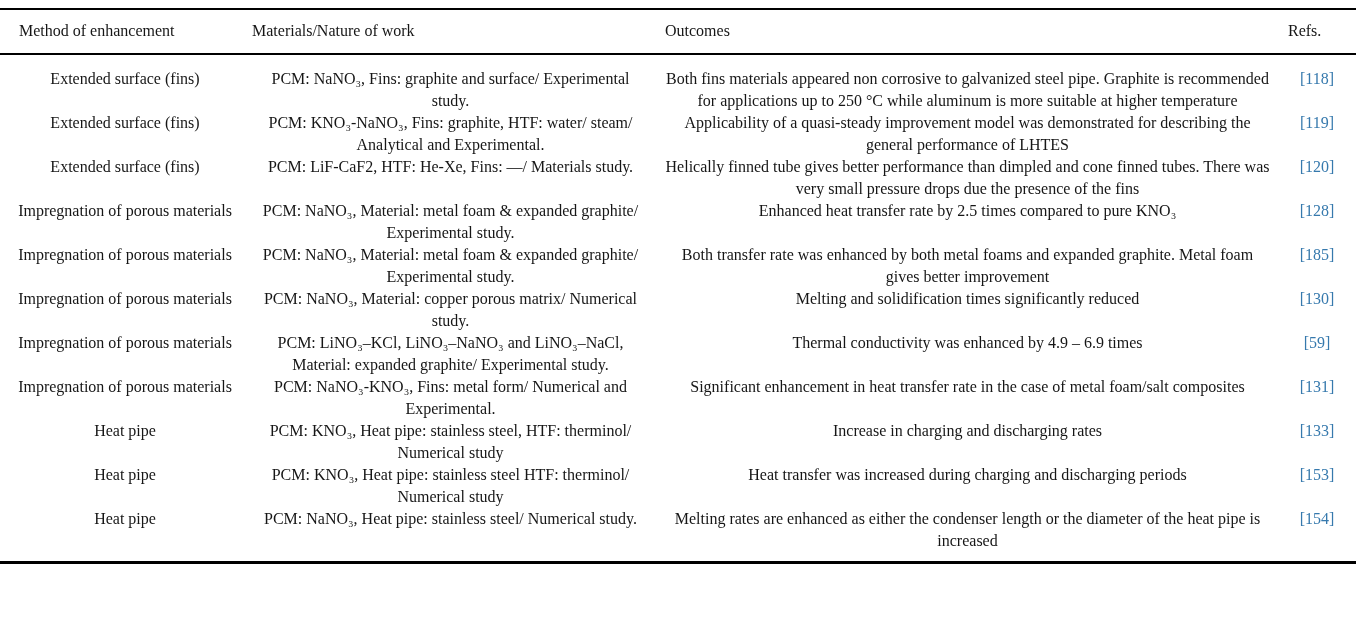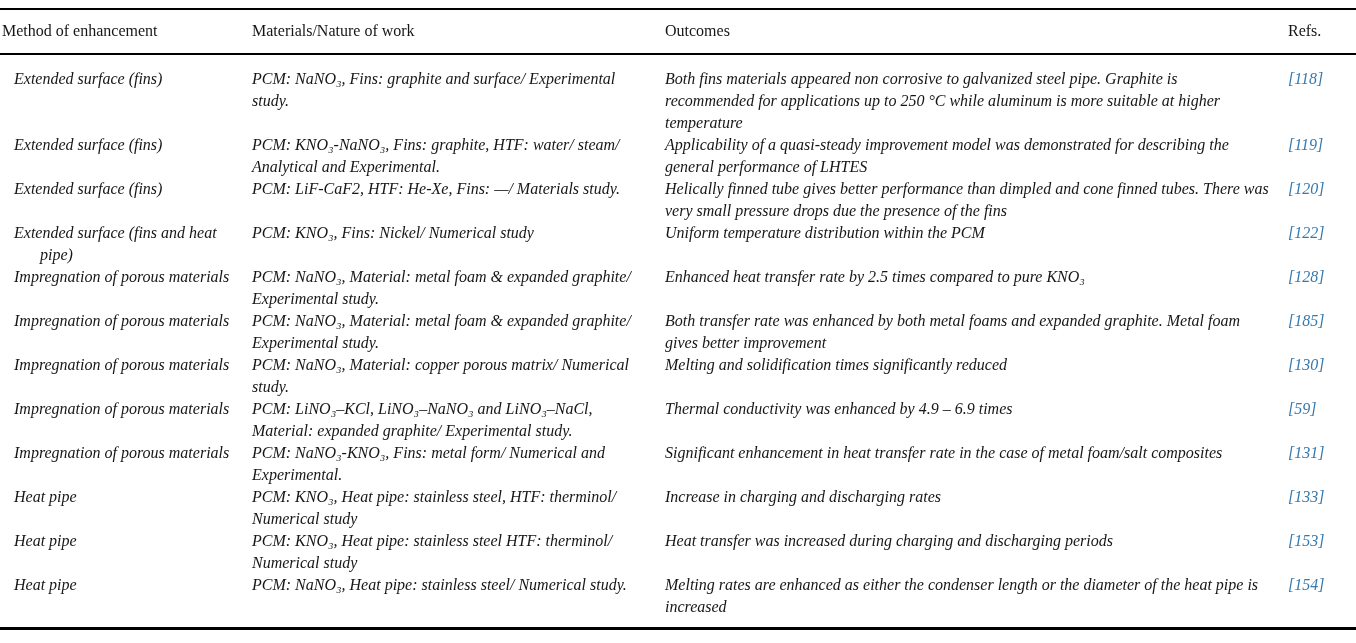--- a/index.html
+++ b/index.html
@@ -30,26 +30,25 @@
   col.c-materials { width: 413px; }
   col.c-outcomes  { width: 623px; }
   col.c-refs      { width: 68px;  }
   thead th {
     font-weight: normal;
     text-align: left;
     vertical-align: top;
     padding: 10px 16px 11px 0;
     border-bottom: 2px solid #000;
   }
-  thead th.method { padding-left: 2px; margin-left: 48px; }
+  thead th.method { padding-left: 19px; margin-left: 48px; }
   tbody td {
     vertical-align: top;
-    text-align: left;
+    text-align: center;
     padding: 0 16px 0 0;
-    font-style: italic;
   }
   tbody tr:first-child td { padding-top: 13px; }
   tbody tr:last-child td  { padding-bottom: 9px; }
   td.method {
     padding-left: 40px;   
     text-indent: -26px;
   }
   td.outcomes { padding-right: 18px; }
   td.refs, thead th.refs { padding-right: 10px; }
   a.ref-link {
@@ -94,28 +93,20 @@
     <td class="refs">
       <a class="ref-link">[119]</a>
     </td>
   </tr>
         <tr>
     <td class="method">Extended surface (fins)</td>
     <td class="materials">PCM: LiF-CaF2, HTF: He-Xe, Fins: —/ Materials study.</td>
     <td class="outcomes">Helically finned tube gives better performance than dimpled and cone finned tubes. There was very small pressure drops due the presence of the fins</td>
     <td class="refs">
       <a class="ref-link">[120]</a>
-    </td>
-  </tr>
-        <tr>
-    <td class="method">Extended surface (fins and heat pipe)</td>
-    <td class="materials">PCM: KNO₃, Fins: Nickel/ Numerical study</td>
-    <td class="outcomes">Uniform temperature distribution within the PCM</td>
-    <td class="refs">
-      <a class="ref-link">[122]</a>
     </td>
   </tr>
         <tr>
     <td class="method">Impregnation of porous materials</td>
     <td class="materials">PCM: NaNO₃, Material: metal foam &amp; expanded graphite/ Experimental study.</td>
     <td class="outcomes">Enhanced heat transfer rate by 2.5 times compared to pure KNO₃</td>
     <td class="refs">
       <a class="ref-link">[128]</a>
     </td>
   </tr>

